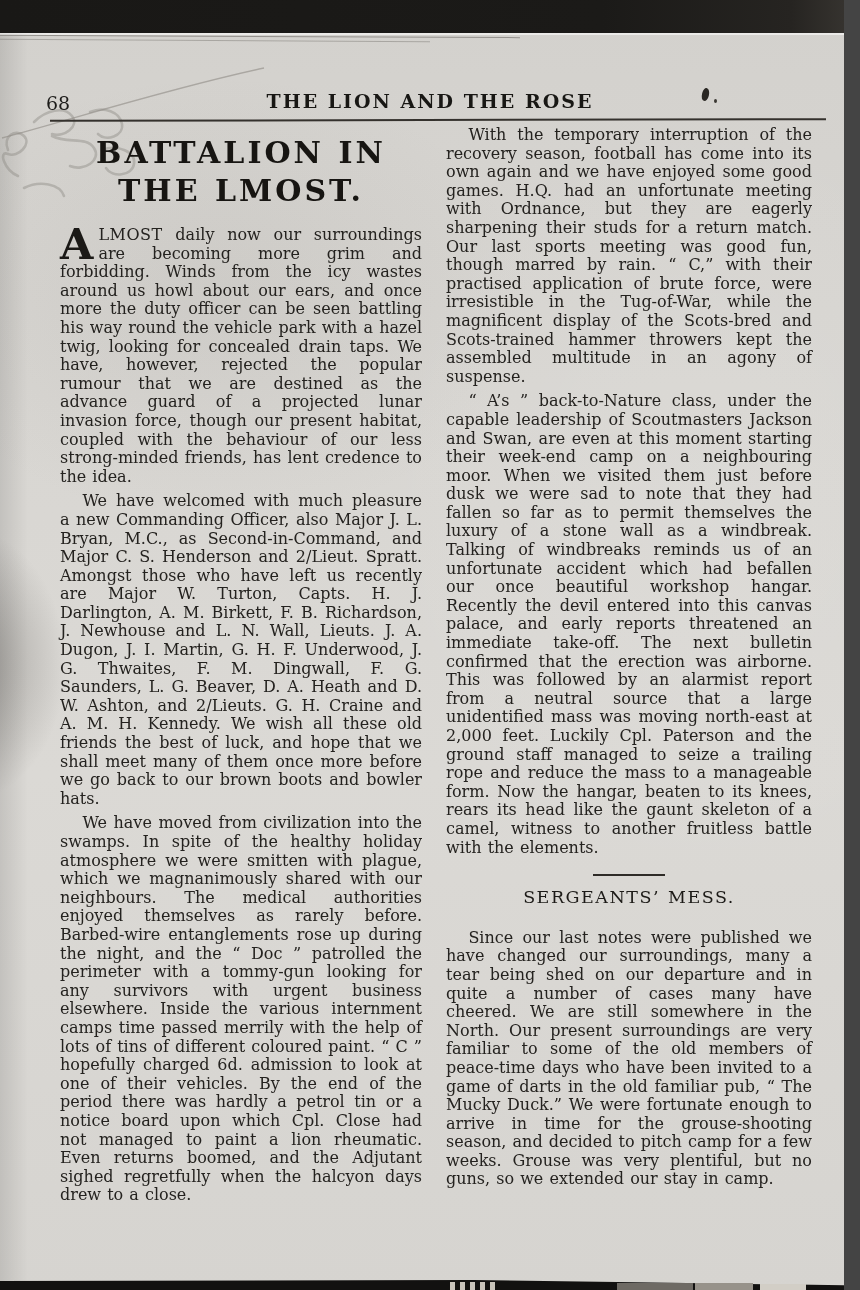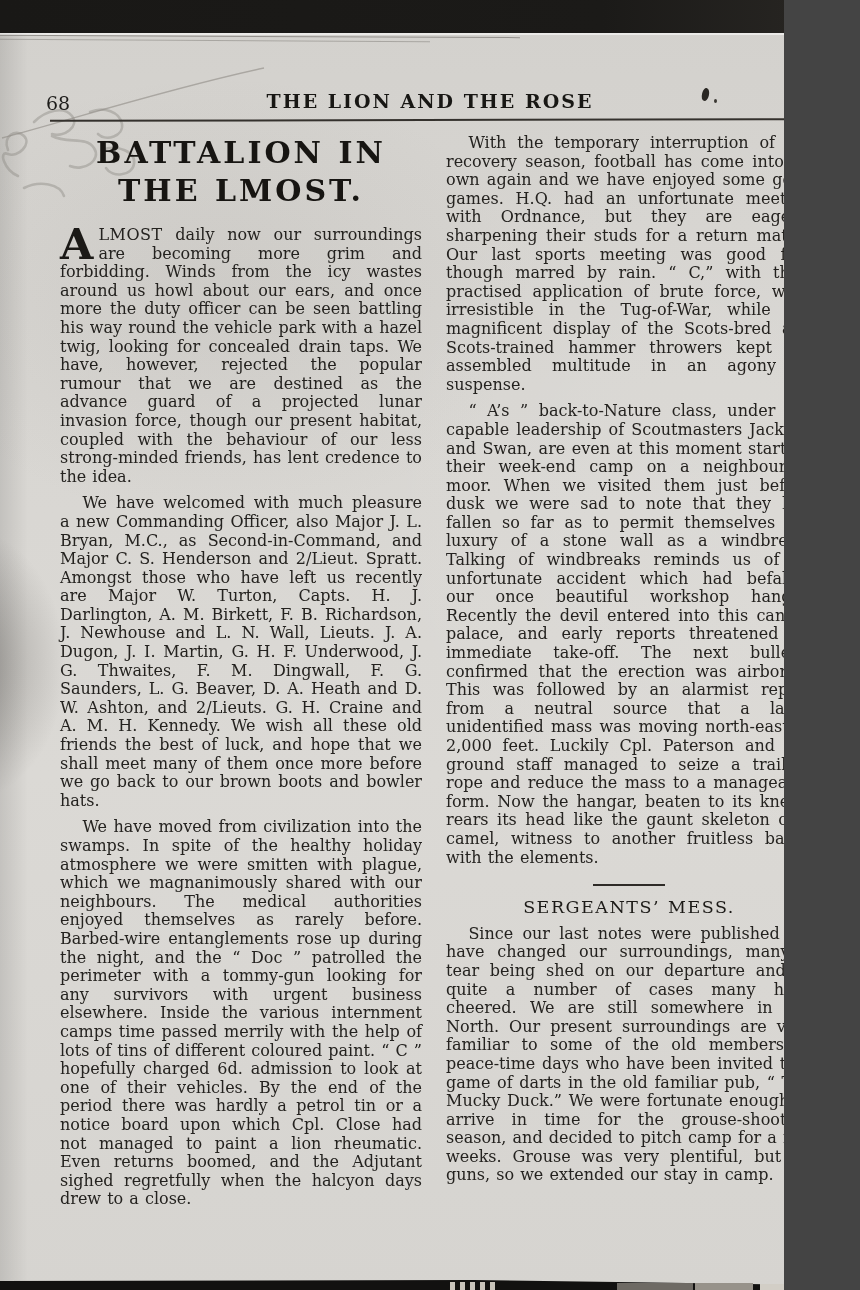--- a/index.html
+++ b/index.html
@@ -1,17 +1,17 @@
 <!DOCTYPE html>
 <html><head>
 <meta charset="utf-8">
 <style>
   html,body{margin:0;padding:0;background:#444;}
   .scan{
-    position:relative;width:784px;height:1290px;overflow:hidden;
+    position:relative;width:844px;height:1290px;overflow:hidden;
     background:
       radial-gradient(ellipse 140px 190px at -35px 665px, rgba(52,49,45,.38), rgba(52,49,45,0) 72%),
       radial-gradient(ellipse 420px 300px at 218px 300px, rgba(120,116,110,.10), rgba(120,116,110,0) 75%),
       radial-gradient(ellipse 500px 600px at 700px 500px, rgba(255,255,255,.07), rgba(255,255,255,0) 70%),
       linear-gradient(90deg, rgba(0,0,0,.10), rgba(0,0,0,0) 28px),
       linear-gradient(180deg, #d3d1cd 0%, #d8d6d2 30%, #dbd9d5 60%, #d6d4d0 100%);
     font-family:"DejaVu Serif","Liberation Serif",serif;
     color:#24221f;
   }
   .band-top{position:absolute;left:0;top:0;width:860px;height:33px;background:linear-gradient(90deg,#191816 0%,#1b1a18 70%,#262421 92%,#3a3733 100%);}
@@ -26,27 +26,27 @@
   .ink-speck{position:absolute;left:714px;top:99px;width:3px;height:4px;background:#3a3732;border-radius:50%;}
 
   .pencil{position:absolute;left:-6px;top:92px;opacity:.55;}
   .crease-curve{position:absolute;left:0;top:58px;opacity:.6;}
 
   .col{position:absolute;text-align:justify;font-size:16px;line-height:18.6px;word-spacing:1px;}
   .col-left{left:60px;top:130px;width:362px;}
   .col-right{left:446px;top:126px;width:366px;}
 
   .article-title{margin:4px 0 16px 0;text-align:center;font-size:30px;line-height:38px;font-weight:700;letter-spacing:3px;color:#171512;text-indent:0;}
-  .para{margin:8px 0 6px 0;text-indent:1.4em;}
+  .para{margin:0 0 6px 0;text-indent:1.4em;}
   .para.first{text-indent:0;}
   .dropcap{float:left;font-size:43px;line-height:33px;padding:2px 5px 0 0;font-weight:700;color:#1b1916;}
   .lead-caps{letter-spacing:.5px;}
 
   .section-divider{width:72px;height:2px;background:#2e2b27;margin:17px auto 12px auto;}
-  .section-heading{text-align:center;font-size:17.5px;letter-spacing:1.5px;margin:0 0 6px 0;text-indent:0;color:#1c1a17;font-weight:400;}
+  .section-heading{text-align:center;font-size:17.5px;letter-spacing:1.5px;margin:0 0 22px 0;text-indent:0;color:#1c1a17;font-weight:400;}
 
   .band-bottom{position:absolute;left:0;top:1280px;width:860px;height:10px;background:#121110;
     clip-path:polygon(0 10%,55% 0,78% 28%,100% 55%,100% 100%,0 100%);}
   .frag{position:absolute;}
   .frag-stripes{left:450px;top:1282px;width:92px;height:8px;display:flex;gap:5px;}
   .frag-stripes span{display:block;width:5px;height:100%;background:#c9c4bb;}
   .frag-gray{left:617px;top:1283px;width:76px;height:7px;background:#6e6a64;}
   .frag-mid{left:695px;top:1283px;width:58px;height:7px;background:#97928a;}
   .frag-white{left:760px;top:1284px;width:46px;height:6px;background:#d2cec6;}
 </style>

